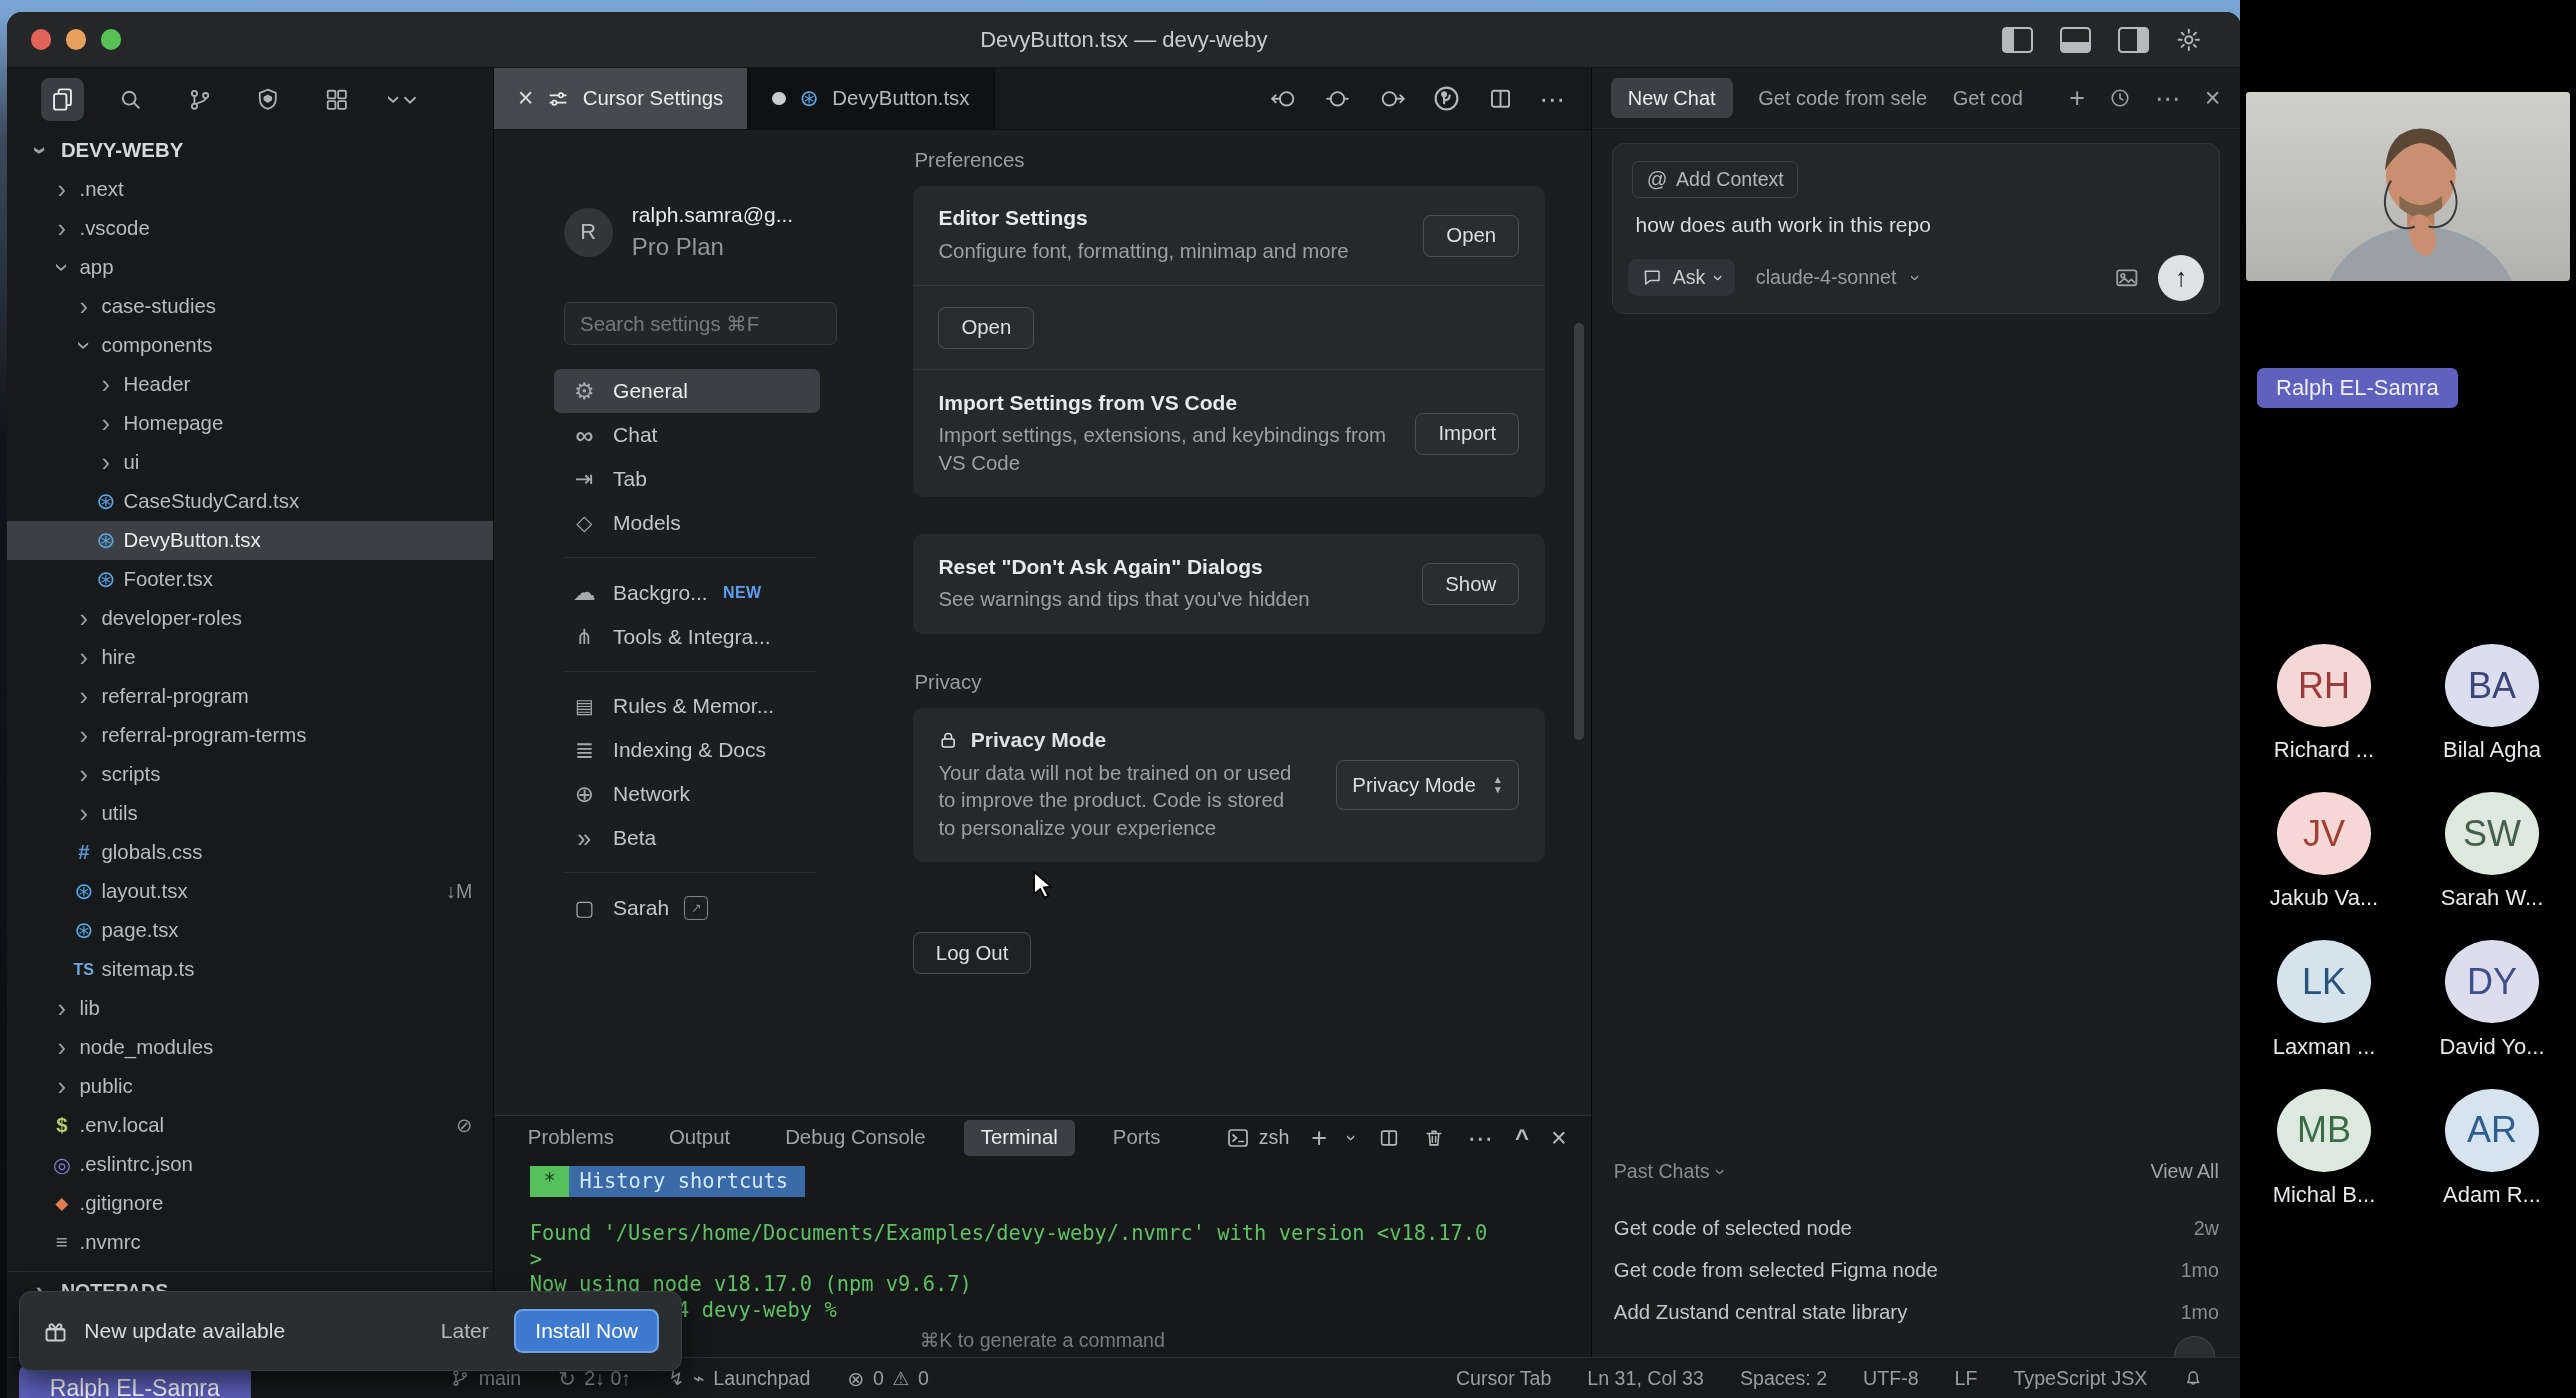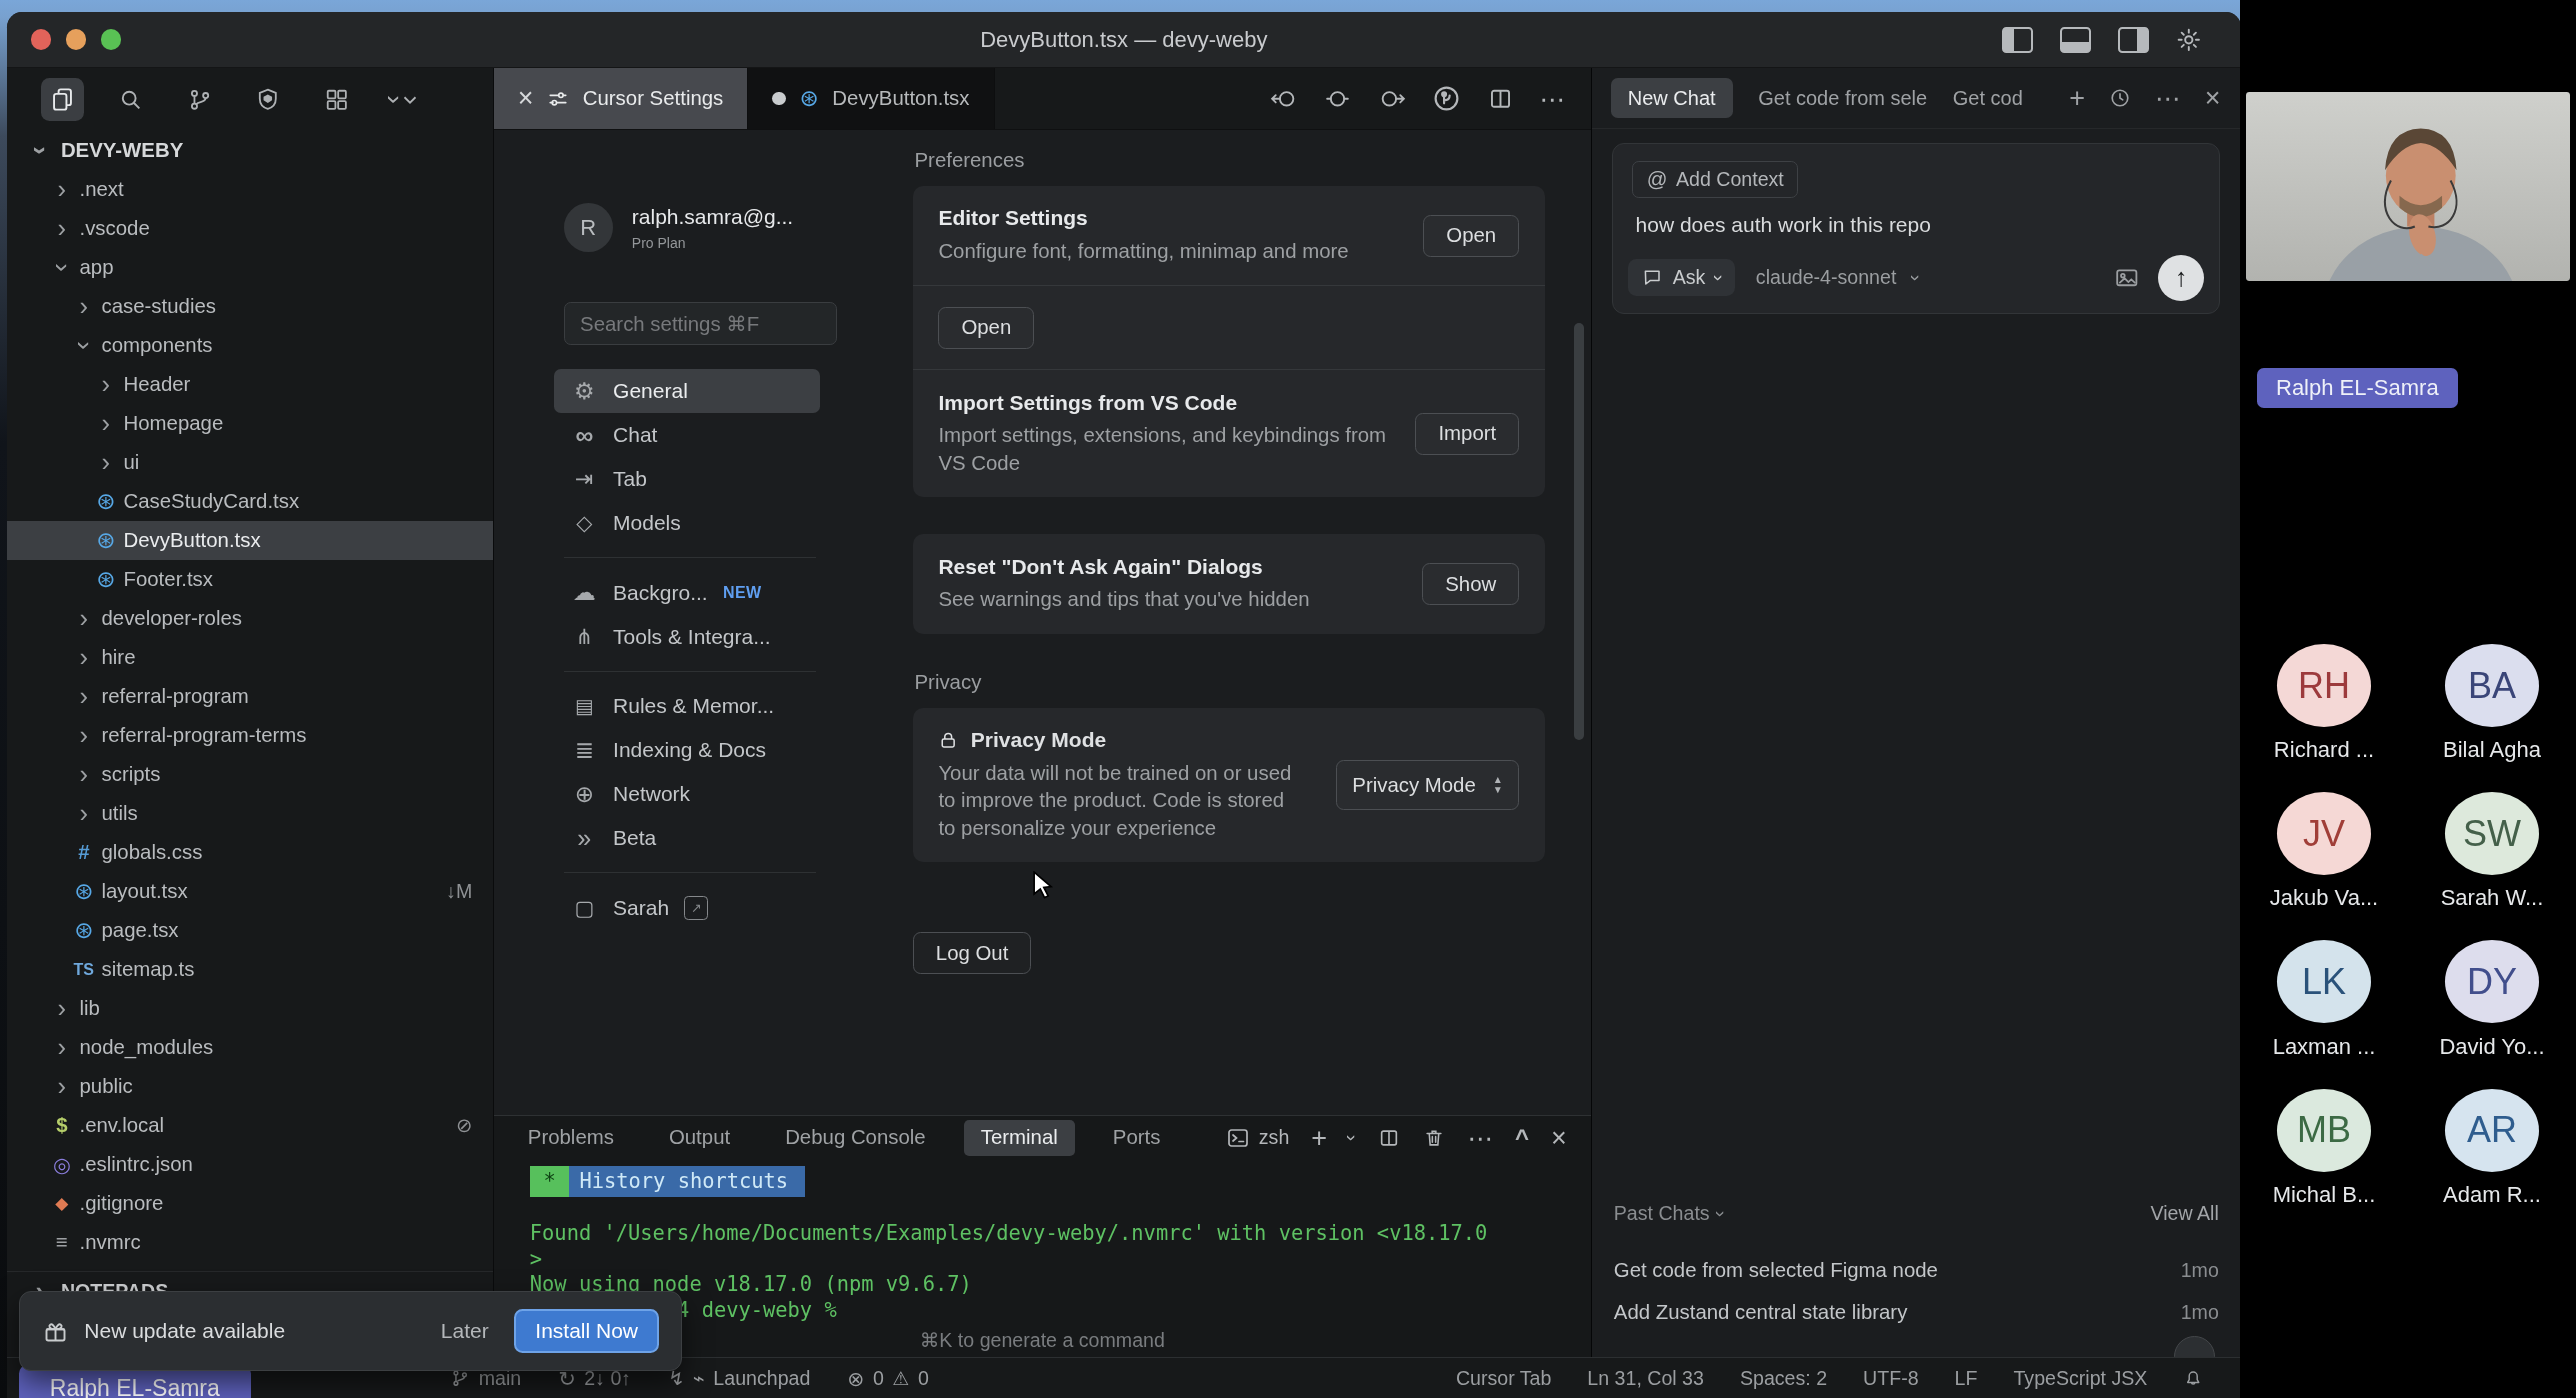--- a/index.html
+++ b/index.html
@@ -88,21 +88,21 @@
   .tabbar{height:61px;min-height:61px;background:#17191a;display:flex;align-items:stretch;border-bottom:0.9px solid #0f1011}
   .tab{display:flex;align-items:center;gap:13.6px;padding:0 24px;font-size:20.4px;border-right:0.9px solid #0d0e0f;cursor:default}
   .tab.active{background:#47494e;color:#e9ebec}
   .tab.inactive{background:#101112;color:#b7babc}
   .tab-actions{margin-left:auto;display:flex;align-items:center;gap:25.6px;padding-right:25.6px;color:#b4b7ba}
 
   .editor{flex:1;position:relative;background:#1b1d1f;min-height:0;overflow:hidden}
   .acct{position:absolute;left:70px;top:73px;display:flex;gap:19px;align-items:center}
   .avatar{width:49px;height:49px;border-radius:50%;background:#333639;color:#b9bcbf;display:flex;align-items:center;justify-content:center;font-size:22px}
   .acct-email{font-size:21px;color:#e7e9eb;margin-bottom:6px}
-  .acct-plan{font-size:14px;color:#94979a}
+  .acct-plan{font-size:24px;color:#94979a}
   .searchbox{position:absolute;left:70px;top:172px;width:256px;height:41px;background:#232628;border:0.9px solid #3a3d40;border-radius:6.8px;display:flex;align-items:center;padding-left:15.3px;color:#77797c;font-size:20.4px}
   .nav{position:absolute;left:60px;top:239px;width:266px}
   .nav-item{display:flex;align-items:center;gap:15.3px;height:44px;padding-left:17px;border-radius:6.8px;color:#c3c6c9;font-size:21px;position:relative;cursor:default}
   .nav-item .nicon{width:27px;display:inline-flex;justify-content:center;color:#a6a9ac}
   .nav-item.selected{background:#3c3f43;color:#eaecee}
   .nav-item.divider{margin-top:25.6px}
   .nav-item.divider::before{content:"";position:absolute;top:-13.6px;left:10.2px;right:3.4px;height:0.9px;background:#2e3133}
   .nbadge{color:#5f9ef0;font-size:16px;font-weight:700;letter-spacing:0.4px}
   .nbadge:empty{display:none}
   .ext{display:none;align-items:center;justify-content:center}
@@ -768,20 +768,24 @@
             </div>
           </div>
 
           <div class="past" data-name="past-chats-section">
             <div class="past-head">
               <span data-name="past-chats-heading">Past Chats</span>
               <span class="gly" data-name="chevron-small-icon"></span>
               <span class="view-all" data-name="view-all-link">View All</span>
             </div>
 
+              <div class="past-row" data-name="past-chat-item">
+                <span data-name="past-chat-title">Get code of selected node</span>
+                <span class="ptime" data-name="past-chat-time">2w</span>
+              </div>
 
               <div class="past-row" data-name="past-chat-item">
                 <span data-name="past-chat-title">Get code from selected Figma node</span>
                 <span class="ptime" data-name="past-chat-time">1mo</span>
               </div>
 
               <div class="past-row" data-name="past-chat-item">
                 <span data-name="past-chat-title">Add Zustand central state library</span>
                 <span class="ptime" data-name="past-chat-time">1mo</span>
               </div>

